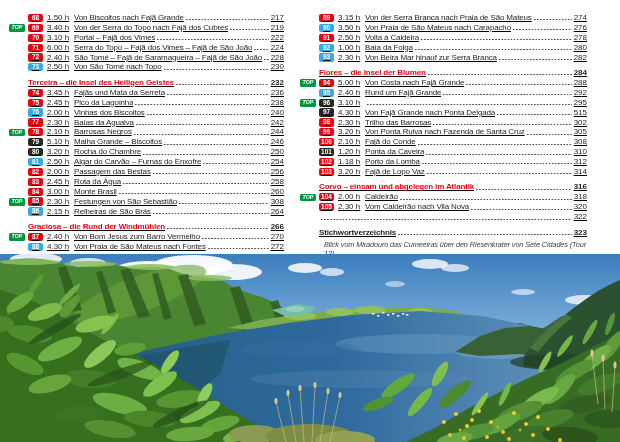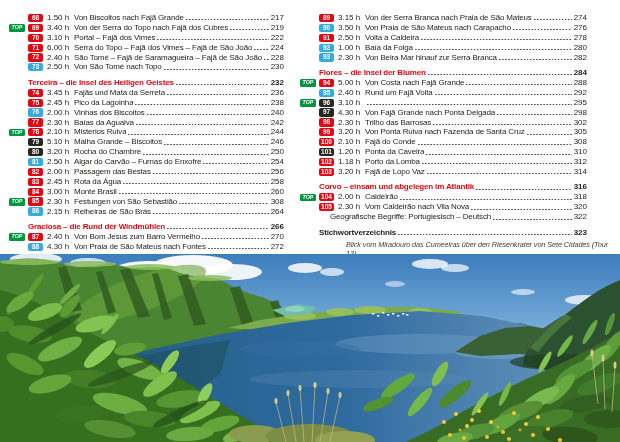--- a/index.html
+++ b/index.html
@@ -1,35 +1,35 @@
 <!DOCTYPE html>
 <html style="--accent-red: #e30613; --top-green: #009640;"><head>
 <meta charset="utf-8">
 <style>
   html,body{margin:0;padding:0;background:#ffffff;}
   body{width:620px;height:442px;overflow:hidden;font-family:"Liberation Sans",sans-serif;}
   .page{position:relative;width:620px;height:442px;background:#fff;overflow:hidden;}
   .toc{position:absolute;top:13px;left:28px;display:flex;}
-  .col{display:block;}
+  .col{display:block;text-decoration:underline;}
   .col-left{width:256px;}
   .col-right{width:268px;margin-left:35px;}
   .row{display:flex;align-items:center;height:9.9px;position:relative;font-size:8px;color:#1d1d1b;line-height:9.9px;}
   .badge{flex:0 0 15px;height:8.2px;border-radius:2px;color:#fff;font-weight:bold;font-size:6.5px;line-height:8.4px;text-align:center;margin-right:4px;}
   .topbadge{position:absolute;left:-19px;top:1.3px;width:16px;height:7.6px;background:var(--top-green,#009640);border-radius:1.5px;color:#fff;font-style:italic;font-weight:bold;font-size:5.3px;line-height:7.8px;text-align:center;}
   .time{flex:0 0 27px;}
   .title{flex:0 1 auto;white-space:nowrap;overflow:hidden;letter-spacing:-0.15px;}
   .dots{flex:1 1 auto;min-width:3px;margin:0 2px;align-self:flex-end;height:3px;margin-bottom:1.5px;
         background-image:radial-gradient(circle at 1px 1.5px,#4a4a4a 0.75px,transparent 0.95px);
         background-size:3.1px 3px;background-repeat:repeat-x;}
   .pnum{flex:0 0 auto;}
   .row.heading{margin-top:5.6px;font-weight:bold;}
   .row.heading .title{color:var(--accent-red,#e30613);}
   .row.plain .title{padding-left:11px;}
   .row.bold{margin-top:5.6px;font-weight:bold;}
-  .caption{position:absolute;left:346px;top:240px;width:272px;font-style:italic;font-size:7.3px;color:#3d3d3b;letter-spacing:-0.1px;}
+  .caption{position:absolute;left:324px;top:240px;width:272px;font-style:italic;font-size:7.3px;color:#3d3d3b;letter-spacing:-0.1px;}
   .photo{position:absolute;left:0;top:254px;width:620px;height:188px;}
   .photo svg{display:block;}
 </style>
 </head>
 <body>
 
 <div class="page">
 
   <div class="toc">
     <div class="col col-left">
@@ -106,21 +106,21 @@
           <span class="badge" style="background: rgb(227, 6, 19);">77</span>
           <span class="time">2.30 h</span>
           <span class="title">Baías da Agualva</span>
           <span class="dots"></span>
           <span class="pnum">242</span>
         </div>
         <div class="row">
           <span class="topbadge">TOP</span>
           <span class="badge" style="background: rgb(227, 6, 19);">78</span>
           <span class="time">2.10 h</span>
-          <span class="title">Misterios Ruiva</span>
+          <span class="title">Barrosas Negros</span>
           <span class="dots"></span>
           <span class="pnum">244</span>
         </div>
         <div class="row">
           <span class="badge" style="background: rgb(38, 38, 35);">79</span>
           <span class="time">5.10 h</span>
           <span class="title">Malha Grande – Biscoitos</span>
           <span class="dots"></span>
           <span class="pnum">246</span>
         </div>
@@ -240,37 +240,37 @@
           <span class="topbadge">TOP</span>
           <span class="badge" style="background: rgb(227, 6, 19);">94</span>
           <span class="time">5.00 h</span>
           <span class="title">Von Costa nach Fajã Grande</span>
           <span class="dots"></span>
           <span class="pnum">288</span>
         </div>
         <div class="row">
           <span class="badge" style="background: rgb(54, 169, 225);">95</span>
           <span class="time">2.40 h</span>
-          <span class="title">Rund um Fajã Volta</span>
+          <span class="title">Rund um Fajã Grande</span>
           <span class="dots"></span>
           <span class="pnum">292</span>
         </div>
         <div class="row">
           <span class="topbadge">TOP</span>
           <span class="badge" style="background: rgb(38, 38, 35);">96</span>
           <span class="time">3.10 h</span>
           <span class="dots"></span>
           <span class="pnum">295</span>
         </div>
         <div class="row">
           <span class="badge" style="background: rgb(38, 38, 35);">97</span>
           <span class="time">4.30 h</span>
           <span class="title">Von Fajã Grande nach Ponta Delgada</span>
           <span class="dots"></span>
-          <span class="pnum">298</span>
+          <span class="pnum">515</span>
         </div>
         <div class="row">
           <span class="badge" style="background: rgb(227, 6, 19);">98</span>
           <span class="time">2.30 h</span>
           <span class="title">Trilho das Barrosas</span>
           <span class="dots"></span>
           <span class="pnum">302</span>
         </div>
         <div class="row">
           <span class="badge" style="background: rgb(227, 6, 19);">99</span>
@@ -321,21 +321,20 @@
           <span class="pnum">318</span>
         </div>
         <div class="row">
           <span class="badge" style="background: rgb(227, 6, 19);">105</span>
           <span class="time">2.30 h</span>
           <span class="title">Vom Caldeirão nach Vila Nova</span>
           <span class="dots"></span>
           <span class="pnum">320</span>
         </div>
         <div class="row plain">
-          <span class="title">Geografische Begriffe: Portugiesisch – Deutsch</span>
           <span class="dots"></span>
           <span class="pnum">322</span>
         </div>
         <div class="row bold">
           <span class="title">Stichwortverzeichnis</span>
           <span class="dots"></span>
           <span class="pnum">323</span>
         </div>
       </div>
   </div>

